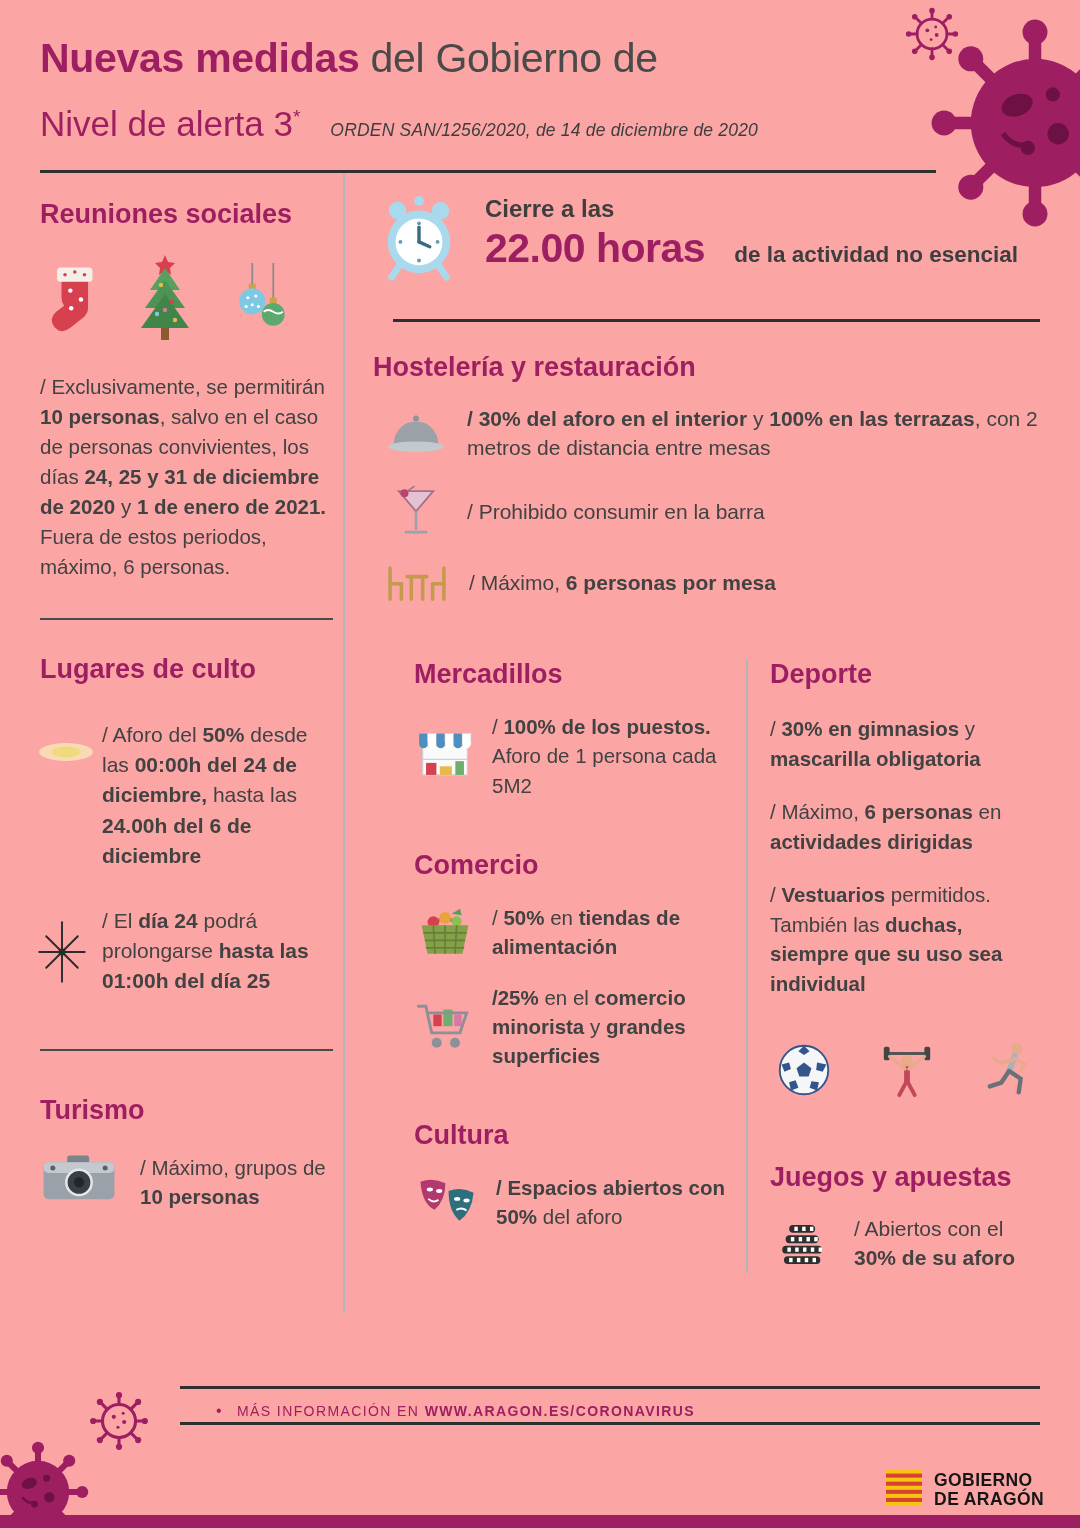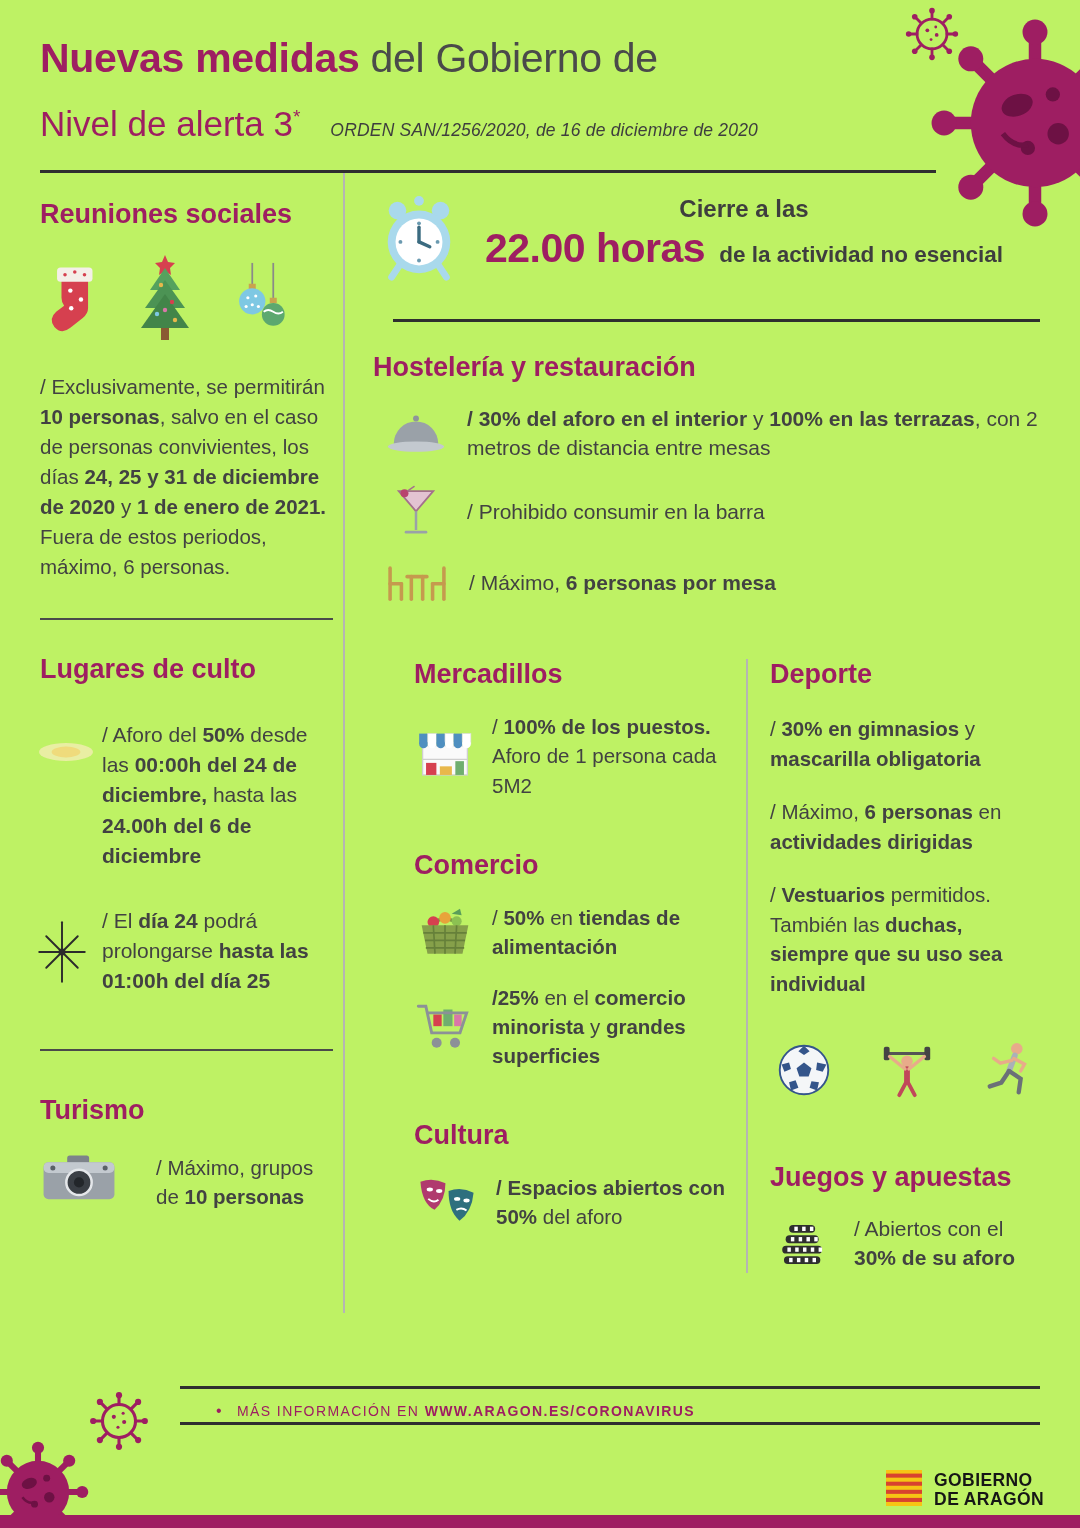--- a/index.html
+++ b/index.html
@@ -8,21 +8,21 @@
     --accent:#9e1e62;
     --accent-dark:#6d1144;
     --text:#424242;
     --rule:#2f2f2f;
     --divider:#b5b5b5;
   }
   .page{
     position:relative;
     width:1080px; height:1528px;
     margin:0 auto;
-    background:#bef264;
+    background:#fca5a5;
     overflow:hidden;
     font-family:"Liberation Sans","DejaVu Sans",sans-serif;
     color:var(--text);
   }
   .b{ font-weight:700; }
   .m{ color:var(--accent); }
 
   
   .header{ padding:34px 40px 0 40px; position:relative; z-index:2; }
   .title{ font-size:41px; line-height:1.18; font-weight:400; color:#4a4a4a; letter-spacing:-0.3px; }
@@ -40,27 +40,27 @@
   
   .body{ display:flex; padding:0 40px; position:relative; z-index:2; }
   h2{ font-size:27px; font-weight:700; color:var(--accent); }
 
   .col-left{ width:312px; padding:26px 10px 40px 0; border-right:2px solid var(--divider); }
   .xmas-row{ display:flex; align-items:flex-end; gap:26px; margin:22px 0 4px 2px; min-height:96px; }
   .para{ font-size:20.5px; line-height:1.46; margin-top:24px; }
   .left-divider{ height:2px; background:#4a4a4a; margin:36px 0 34px 0; }
   .culto-item{ position:relative; padding-left:62px; margin-top:35px; font-size:21px; line-height:1.44; }
   .culto-item .side-ic{ position:absolute; left:-6px; top:14px; }
-  .turismo-item{ display:flex; align-items:center; gap:38px; margin-top:26px; font-size:20.5px; line-height:1.44; }
+  .turismo-item{ display:flex; align-items:center; gap:22px; margin-top:26px; font-size:20.5px; line-height:1.44; }
 
   .col-right{ flex:1; padding:18px 0 40px 26px; }
   .closure{ display:flex; align-items:flex-start; gap:22px; padding-left:4px; }
-  .closure-text{ padding-top:4px;text-align:center; }
+  .closure-text{ padding-top:4px; }
   .closure-intro{ font-size:24px; font-weight:700; color:#3e3e3e; }
-  .closure-line2{ display:flex; align-items:baseline; gap:14px; margin-top:2px; }
+  .closure-line2{ display:flex; align-items:baseline; gap:29px; margin-top:2px; }
   .closure-time{ font-size:41px; font-weight:700; color:var(--accent); letter-spacing:-0.5px; }
   .closure-suffix{ font-size:22.5px; font-weight:700; color:#3e3e3e; }
   .closure-rule{ height:3px; background:var(--rule); margin:30px 0 0 22px; }
 
   .hosteleria{ margin-top:30px; padding-left:2px; }
   .icon-item{ display:flex; align-items:center; gap:18px; margin-top:22px; }
   .icon-box{ flex:0 0 66px; display:flex; justify-content:center; }
   .icon-item .txt{ flex:1; font-size:21px; line-height:1.38; }
   .hosteleria .icon-item{ padding-left:10px; }
 
@@ -422,21 +422,21 @@
         <use href="#sym-virus-solid"></use>
       </svg>
   </span>
 
   <header class="header">
     <h1 class="title">
       <span class="tline"><span class="b m">Nuevas medidas</span><span> del Gobierno de</span></span>
     </h1>
     <div class="alert-row">
       <div class="alert"><span>Nivel de alerta 3</span><sup>*</sup></div>
-      <div class="order">ORDEN SAN/1256/2020, de 16 de diciembre de 2020</div>
+      <div class="order">ORDEN SAN/1256/2020, de 14 de diciembre de 2020</div>
     </div>
     <div class="header-rule"></div>
   </header>
 
   <div class="body">
 
     <div class="col-left">
       <section>
         <h2>Reuniones sociales</h2>
         <div class="xmas-row">

